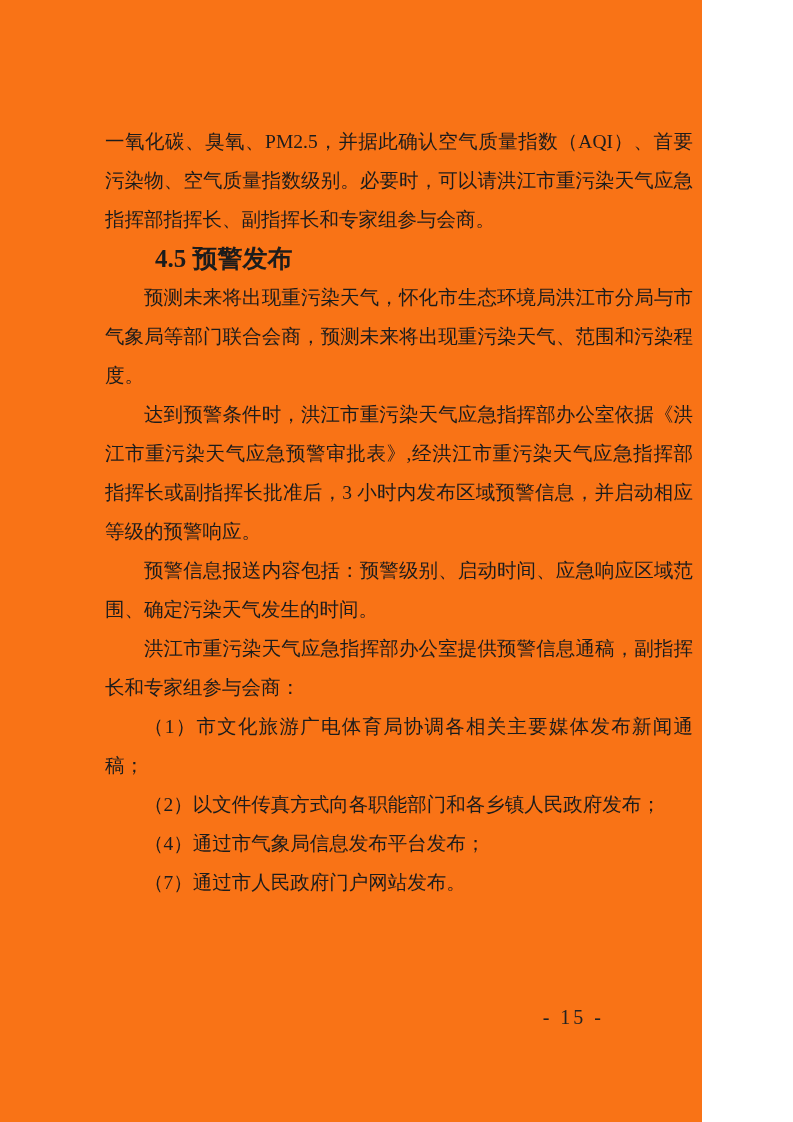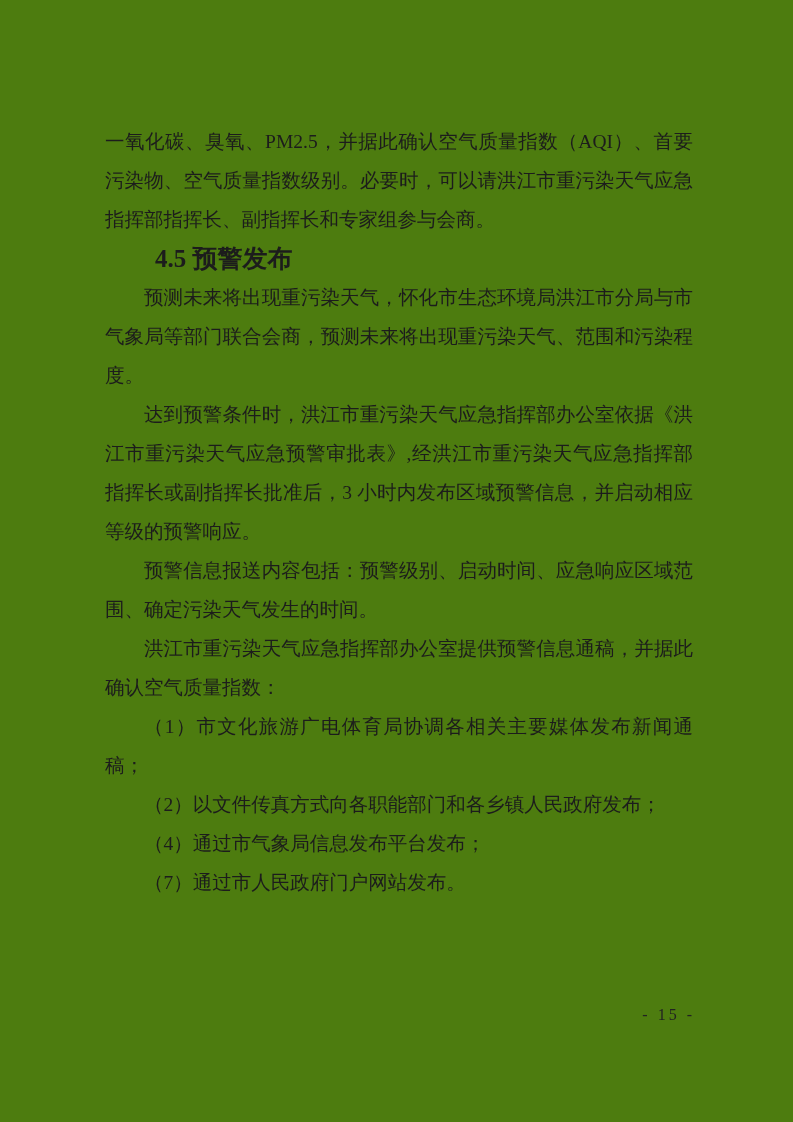--- a/index.html
+++ b/index.html
@@ -2,23 +2,23 @@
 <html><head>
 <meta charset="utf-8">
 <style>
   html, body {
     margin: 0;
     padding: 0;
     background: #ffffff;
   }
   .page {
     position: relative;
-    width: 793px;
+    width: 702px;
     height: 1122px;
-    background: #4d7c0f;
+    background: #f97316;
     overflow: hidden;
     font-family: "Liberation Serif", "DejaVu Serif", serif;
     color: #1c1c1c;
   }
   .content {
     position: absolute;
     left: 105px;
     top: 122px;
     width: 588px;
     font-size: 19.5px;
@@ -38,42 +38,42 @@
     padding: 0;
     text-indent: 2em;
     font-weight: bold;
     font-size: 25px;
     line-height: 39px;
   }
   .page-number {
     position: absolute;
     right: 98px;
     top: 1006px;
-    font-size: 16px;
+    font-size: 20px;
     letter-spacing: 3px;
     color: #222222;
   }
 </style>
 </head>
 <body>
 
 <div class="page">
 
   <div class="content">
     <p class="continuation">一氧化碳、臭氧、PM2.5，并据此确认空气质量指数（AQI）、首要污染物、空气质量指数级别。必要时，可以请洪江市重污染天气应急指挥部指挥长、副指挥长和专家组参与会商。</p>
 
     <div class="heading">4.5 预警发布</div>
 
     <p>预测未来将出现重污染天气，怀化市生态环境局洪江市分局与市气象局等部门联合会商，预测未来将出现重污染天气、范围和污染程度。</p>
 
     <p>达到预警条件时，洪江市重污染天气应急指挥部办公室依据《洪江市重污染天气应急预警审批表》,经洪江市重污染天气应急指挥部指挥长或副指挥长批准后，3 小时内发布区域预警信息，并启动相应等级的预警响应。</p>
 
     <p>预警信息报送内容包括：预警级别、启动时间、应急响应区域范围、确定污染天气发生的时间。</p>
 
-    <p>洪江市重污染天气应急指挥部办公室提供预警信息通稿，并据此确认空气质量指数：</p>
+    <p>洪江市重污染天气应急指挥部办公室提供预警信息通稿，副指挥长和专家组参与会商：</p>
 
     <p>（1）市文化旅游广电体育局协调各相关主要媒体发布新闻通稿；</p>
 
     <p>（2）以文件传真方式向各职能部门和各乡镇人民政府发布；</p>
 
 
     <p>（4）通过市气象局信息发布平台发布；</p>
 
     <p>（7）通过市人民政府门户网站发布。</p>
   </div>

